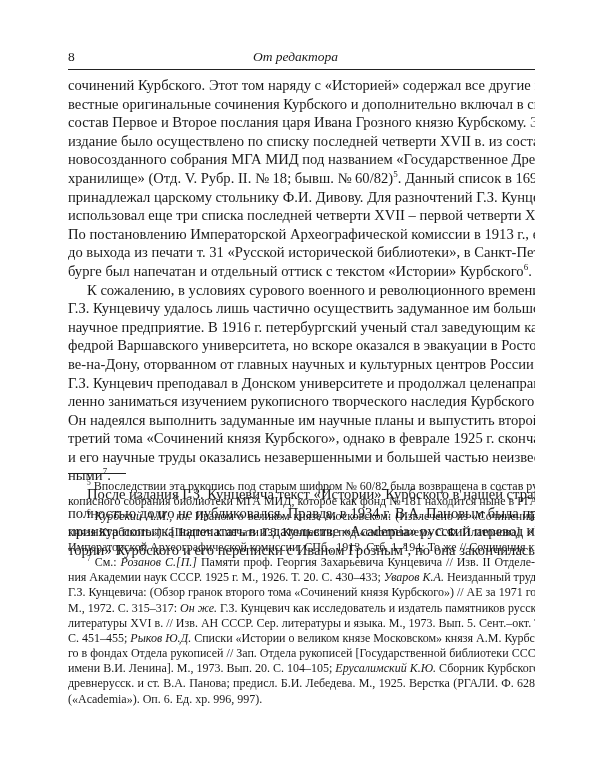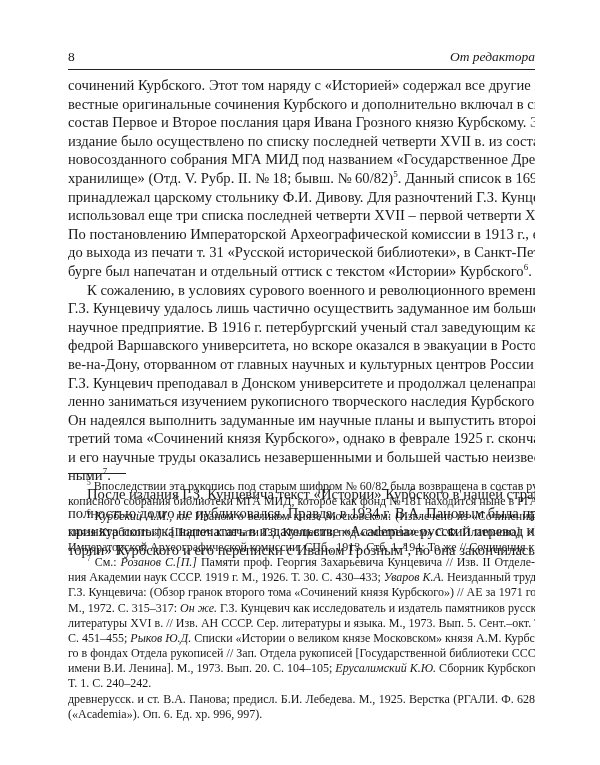--- a/index.html
+++ b/index.html
@@ -2,21 +2,21 @@
 <html><head>
 <meta charset="utf-8">
 <style>
   html, body { margin: 0; padding: 0; background: #ffffff; }
   body { width: 600px; height: 765px; position: relative; overflow: hidden;
          font-family: "Liberation Serif", "DejaVu Serif", serif; color: #1a1a1a; }
   .page { position: absolute; left: 0; top: 0; width: 600px; height: 765px; }
   .running-head { position: absolute; left: 68px; top: 49px; width: 467px; height: 18px;
                   font-size: 13.5px; }
   .page-number { position: absolute; left: 0; top: 0; }
-  .head-title { position: absolute; left: 0; right: 0; top: 0; text-align: right; font-style: italic; }
+  .head-title { position: absolute; left: 0; right: 12px; top: 0; text-align: center; font-style: italic; }
   .head-rule { position: absolute; left: 68px; top: 69px; width: 467px; height: 0;
                border-top: 1px solid #222; }
   .body-text { position: absolute; left: 68px; top: 76px; width: 467px; }
   .line { height: 18.6px; line-height: 18.6px; font-size: 14.6px; white-space: nowrap;
           text-align: justify; text-align-last: justify; overflow: hidden; }
   .line.last { text-align-last: left; }
   .line.indent { padding-left: 19px; }
   sup { font-size: 9px; line-height: 0; vertical-align: super; }
   .fn-rule { position: absolute; left: 68px; top: 473px; width: 58px; height: 0;
              border-top: 1px solid #222; }
@@ -68,24 +68,23 @@
     </div>
 
   <div class="fn-rule"></div>
   <div class="footnotes" id="footnotes">
       <div class="fn-line indent"><sup>5</sup><span> Впоследствии эта рукопись под старым шифром № 60/82 была возвращена в состав ру-</span></div>
       <div class="fn-line last"><span>кописного собрания библиотеки МГА МИД, которое как фонд № 181 находится ныне в РГАДА.</span></div>
       <div class="fn-line indent"><sup>6</sup><span class="it"> Курбский А.М., кн.</span><span> Иваном о великом князе Московском: (Извлечено из «Сочинений</span></div>
       <div class="fn-line"><span>князя Курбского») / [Подгот. к печати Г.З. Кунцевич; под «смотрением» С.Ф. Платонова]. Изд.</span></div>
       <div class="fn-line"><span>Императорской Археографической комиссии. СПб., 1913. Стб. 1–194; То же // Сочинения кня-</span></div>
       <div class="fn-line indent"><sup>7</sup><span> См.: </span><span class="it">Розанов С.[П.]</span><span> Памяти проф. Георгия Захарьевича Кунцевича // Изв. II Отделе-</span></div>
-      <div class="fn-line"><span>ния Академии наук СССР. 1919 г. М., 1926. Т. 30. С. 430–433; </span><span class="it">Уваров К.А.</span><span> Неизданный труд</span></div>
+      <div class="fn-line"><span>ния Академии наук СССР. 1925 г. М., 1926. Т. 20. С. 430–433; </span><span class="it">Уваров К.А.</span><span> Неизданный труд</span></div>
       <div class="fn-line"><span>Г.З. Кунцевича: (Обзор гранок второго тома «Сочинений князя Курбского») // АЕ за 1971 год.</span></div>
       <div class="fn-line"><span>М., 1972. С. 315–317: </span><span class="it">Он же.</span><span> Г.З. Кунцевич как исследователь и издатель памятников русской</span></div>
       <div class="fn-line"><span>литературы XVI в. // Изв. АН СССР. Сер. литературы и языка. М., 1973. Вып. 5. Сент.–окт. Т. 32.</span></div>
       <div class="fn-line"><span>С. 451–455; </span><span class="it">Рыков Ю.Д.</span><span> Списки «Истории о великом князе Московском» князя А.М. Курбско-</span></div>
       <div class="fn-line"><span>го в фондах Отдела рукописей // Зап. Отдела рукописей [Государственной библиотеки СССР</span></div>
       <div class="fn-line"><span>имени В.И. Ленина]. М., 1973. Вып. 20. С. 104–105; </span><span class="it">Ерусалимский К.Ю.</span><span> Сборник Курбского…</span></div>
-      <div class="fn-line last"><span>Т. 1. С. 240–242.</span></div>
       <div class="fn-line"><span>древнерусск. и ст. В.А. Панова; предисл. Б.И. Лебедева. М., 1925. Верстка (РГАЛИ. Ф. 628</span></div>
       <div class="fn-line last"><span>(«Academia»). Оп. 6. Ед. хр. 996, 997).</span></div>
     </div>
 </div>
 
 </body></html>

